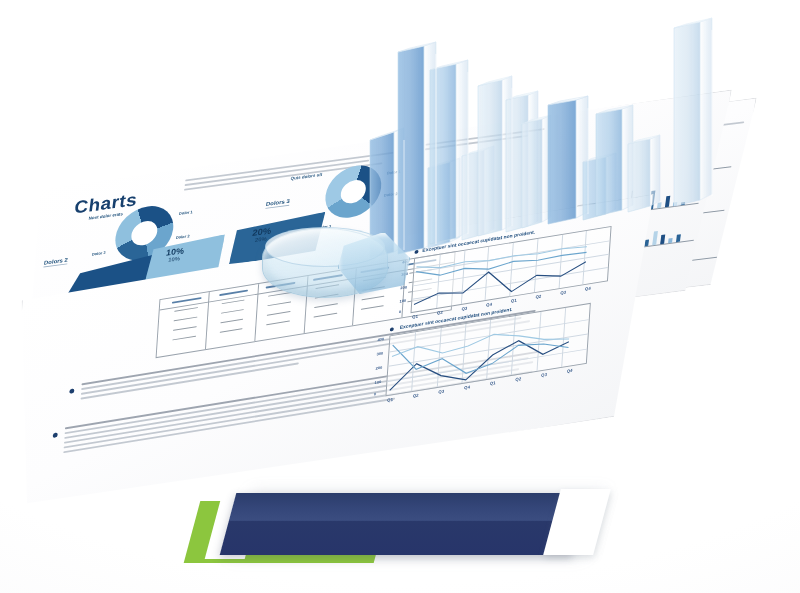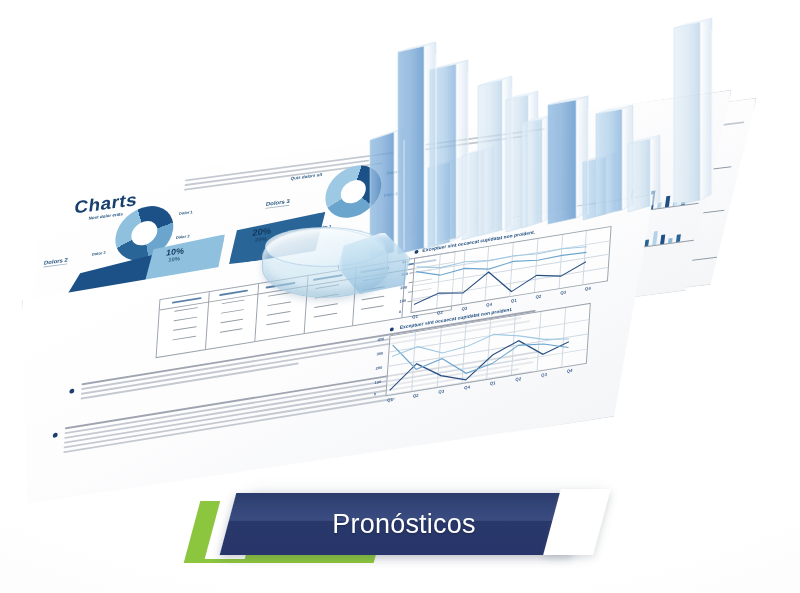--- a/index.html
+++ b/index.html
@@ -729,16 +729,15 @@
       <line x1="712" y1="30" x2="712" y2="196" stroke="#ffffff" stroke-opacity=".6" stroke-width="1.3"></line>
     </g>
   </svg>
 
   <div id="banner-wrap">
     <div id="banner-shadow"></div>
     <div id="banner-green"></div>
     <div id="banner-white-l"></div>
     <div id="banner-main"></div>
     <div id="banner-white-r"></div>
-    <div id="banner-label">Pronósticos</div>
   </div>
 
 </div>
 
 </body></html>

